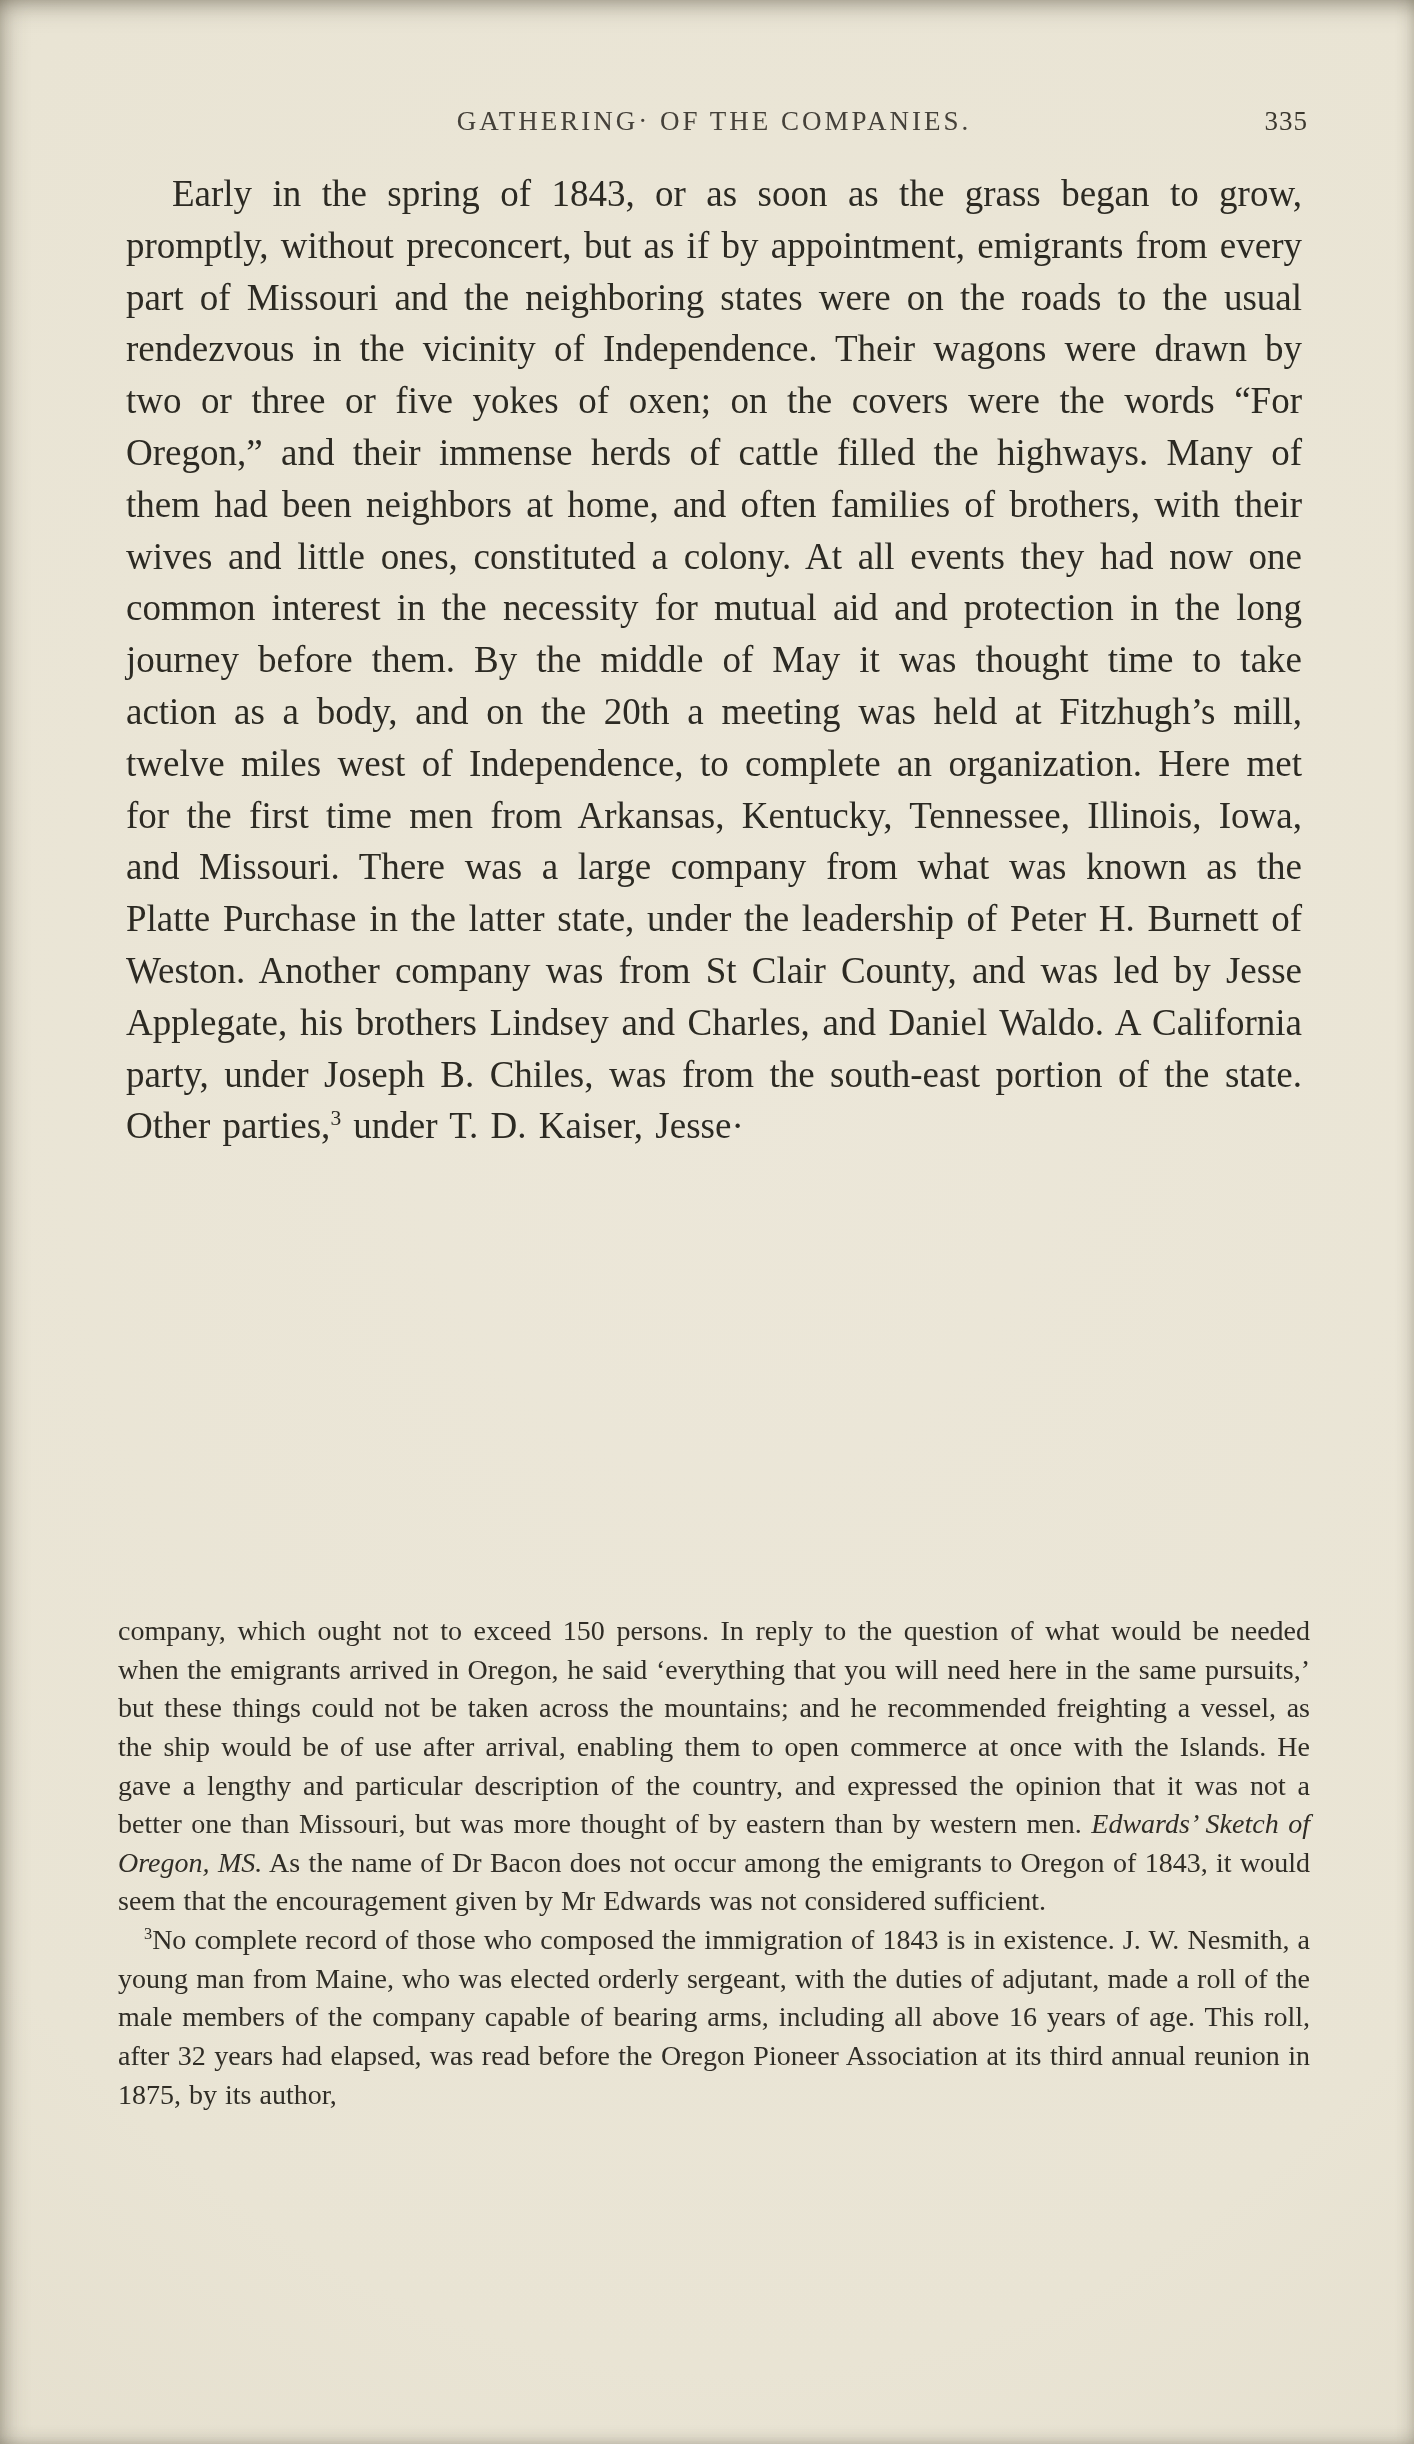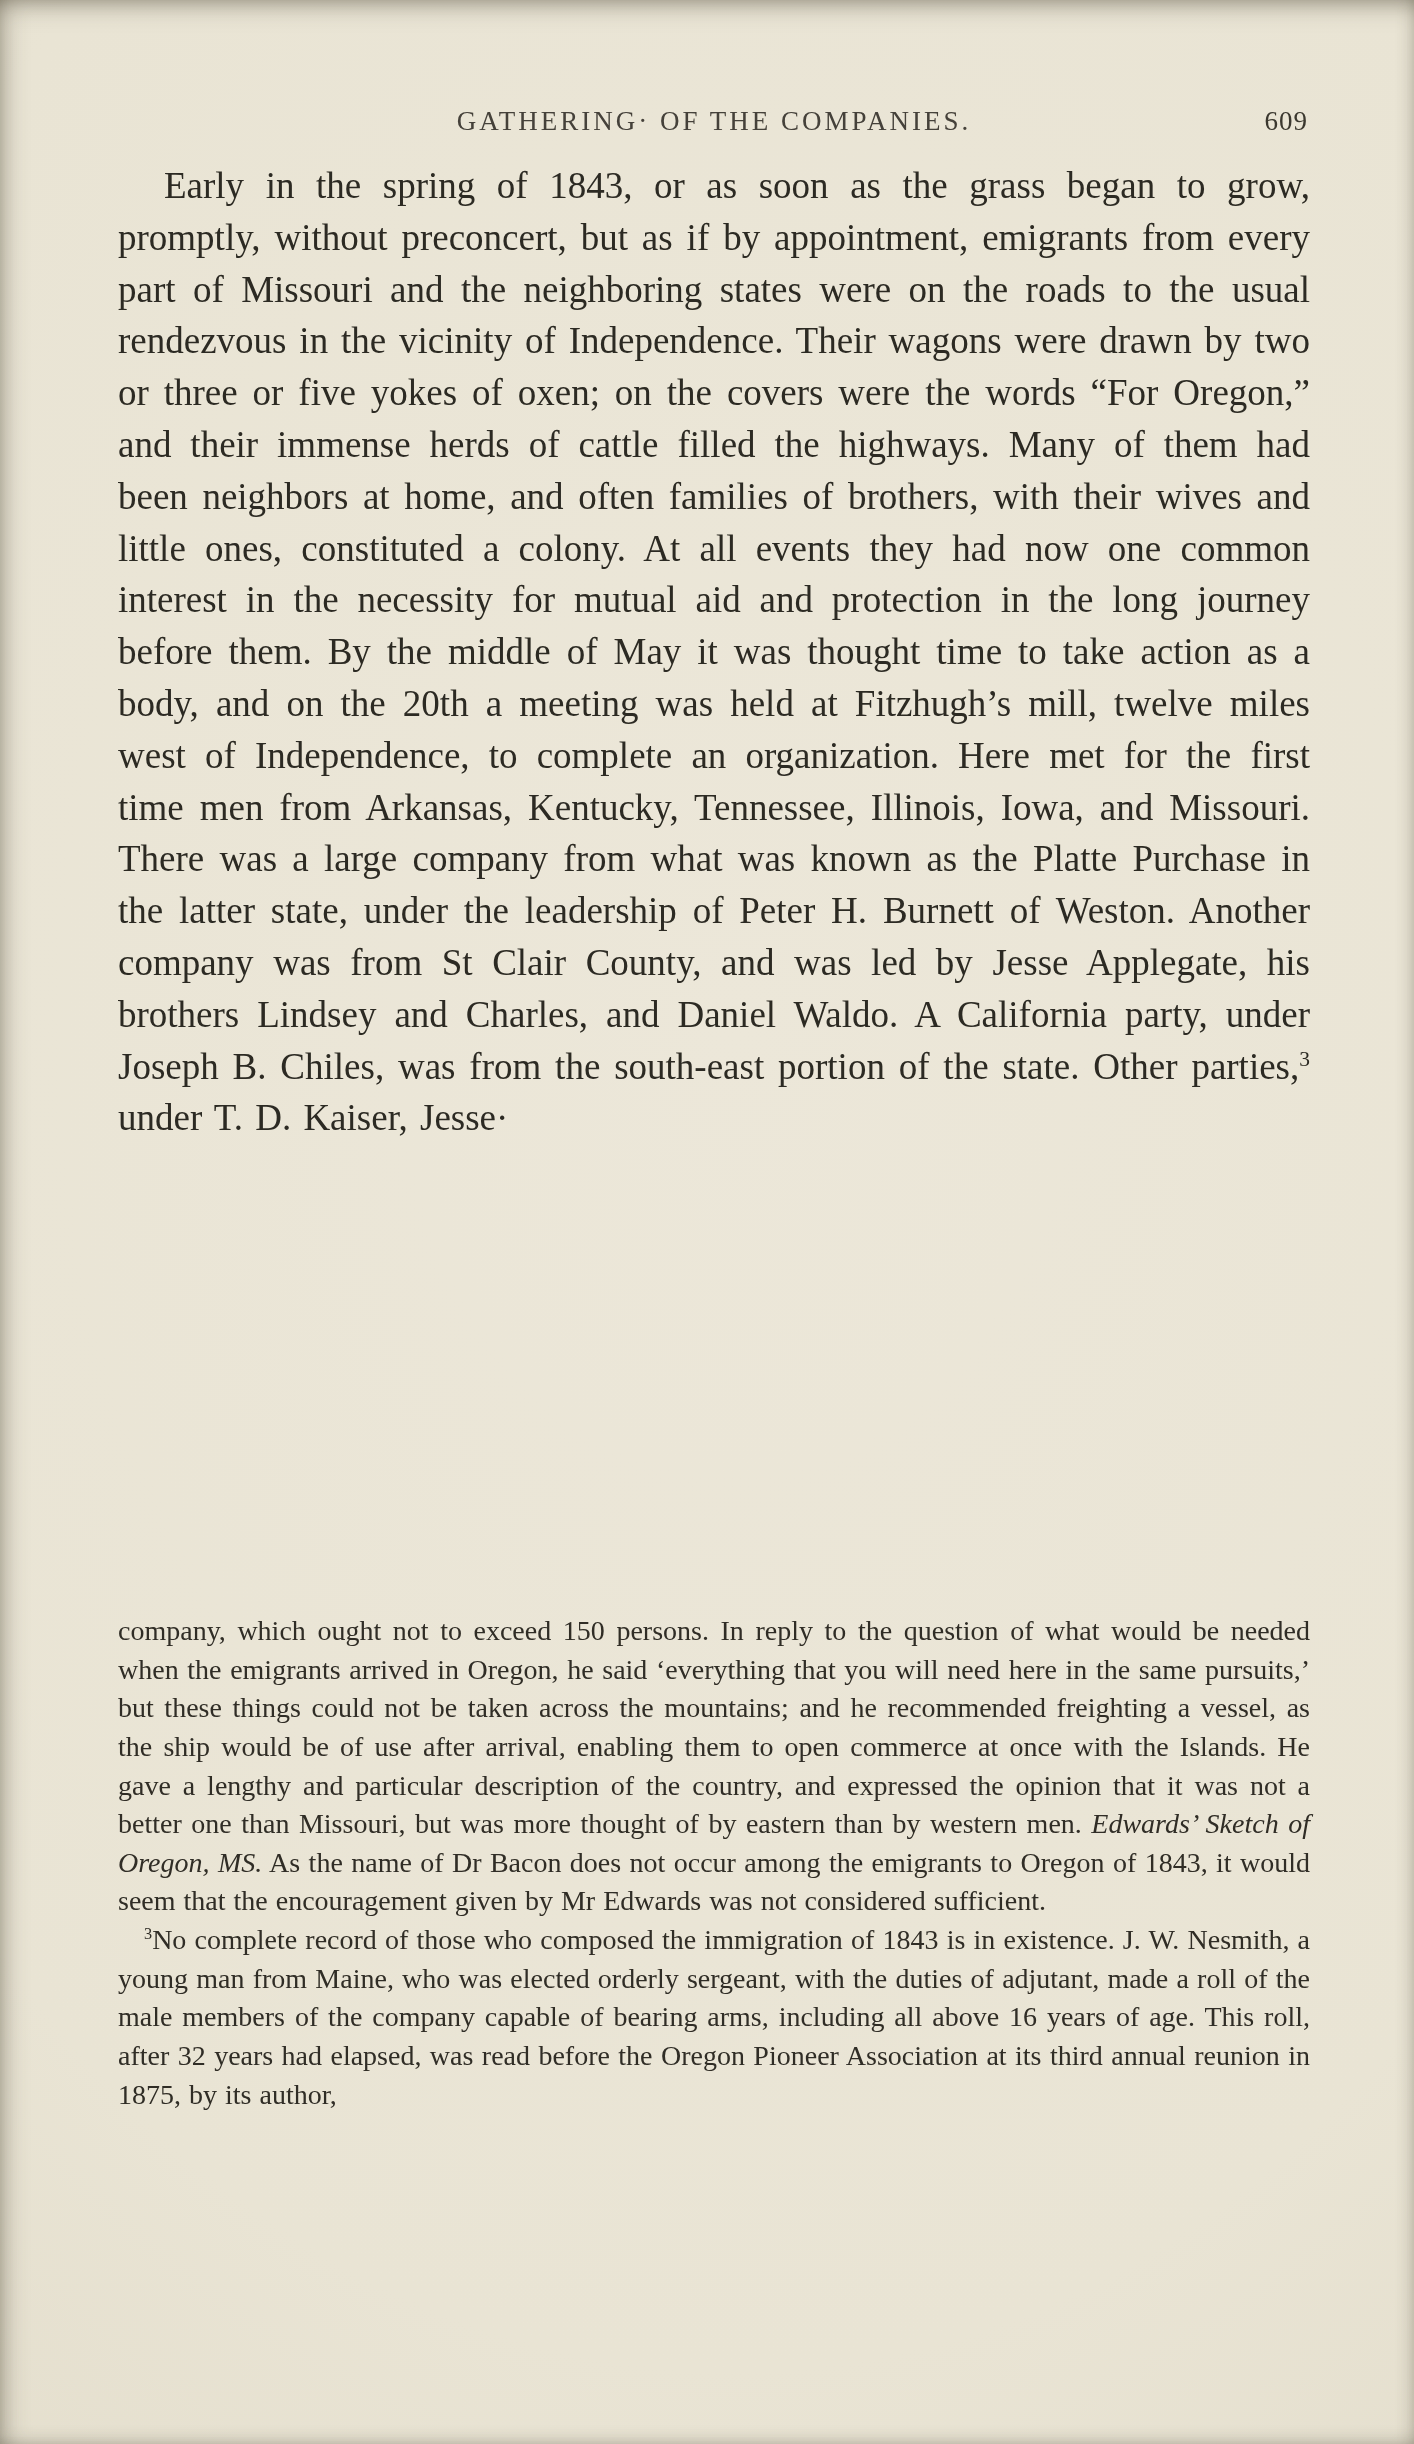--- a/index.html
+++ b/index.html
@@ -49,21 +49,21 @@
     position: absolute;
     top: 160px;
     left: 118px;
     width: 1192px;
     font-size: 37px;
     line-height: 1.40;
     text-align: justify;
     color: #2c2a23;
   }
   .body-text p {
-    margin: 0;
+    margin: 8px;
     text-indent: 46px;
     word-spacing: 3px;
   }
 
   sup.fn-ref {
     font-size: 0.58em;
     vertical-align: super;
     line-height: 0;
   }
 
@@ -82,21 +82,21 @@
 
   .italic { font-style: italic; }
 </style>
 </head>
 <body>
 
 <div class="page">
 
   <div class="page-header">
     <span class="running-title">GATHERING· OF THE COMPANIES.</span>
-    <span class="page-number">609</span>
+    <span class="page-number">335</span>
   </div>
 
   <div class="body-text">
     <p>
       <span>Early in the spring of 1843, or as soon as the grass began to grow, promptly, without preconcert, but as if by appointment, emigrants from every part of Missouri and the neighboring states were on the roads to the usual rendezvous in the vicinity of Independence. Their wagons were drawn by two or three or five yokes of oxen; on the covers were the words “For Oregon,” and their immense herds of cattle filled the highways. Many of them had been neighbors at home, and often families of brothers, with their wives and little ones, constituted a colony. At all events they had now one common interest in the necessity for mutual aid and protection in the long journey before them. By the middle of May it was thought time to take action as a body, and on the 20th a meeting was held at Fitzhugh’s mill, twelve miles west of Independence, to complete an organization. Here met for the first time men from Arkansas, Kentucky, Tennessee, Illinois, Iowa, and Missouri. There was a large company from what was known as the Platte Purchase in the latter state, under the leadership of Peter H. Burnett of Weston. Another company was from St Clair County, and was led by Jesse Applegate, his brothers Lindsey and Charles, and Daniel Waldo. A California party, under Joseph B. Chiles, was from the south-east portion of the state. Other parties,</span><sup class="fn-ref">3</sup><span> under T. D. Kaiser, Jesse·</span>
     </p>
   </div>
 
   <div class="footnotes">
     <p>

